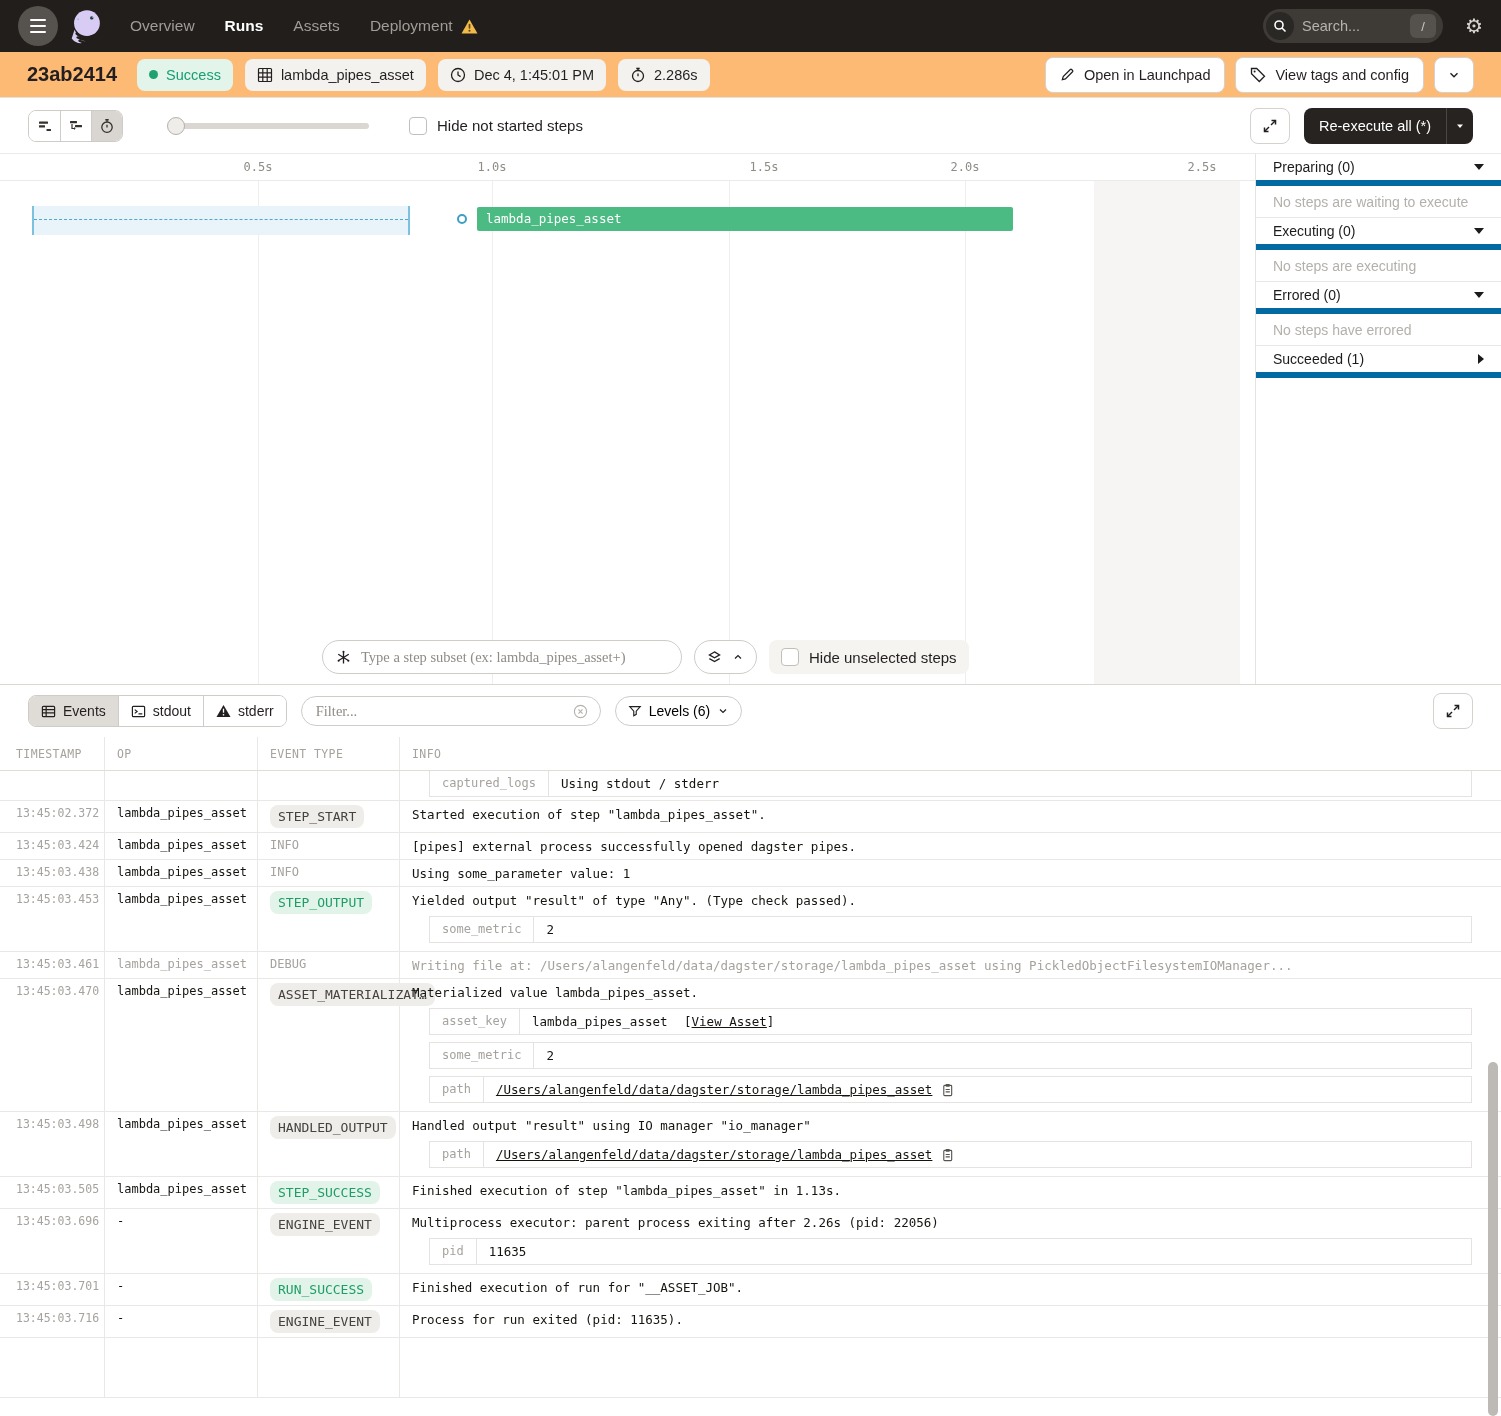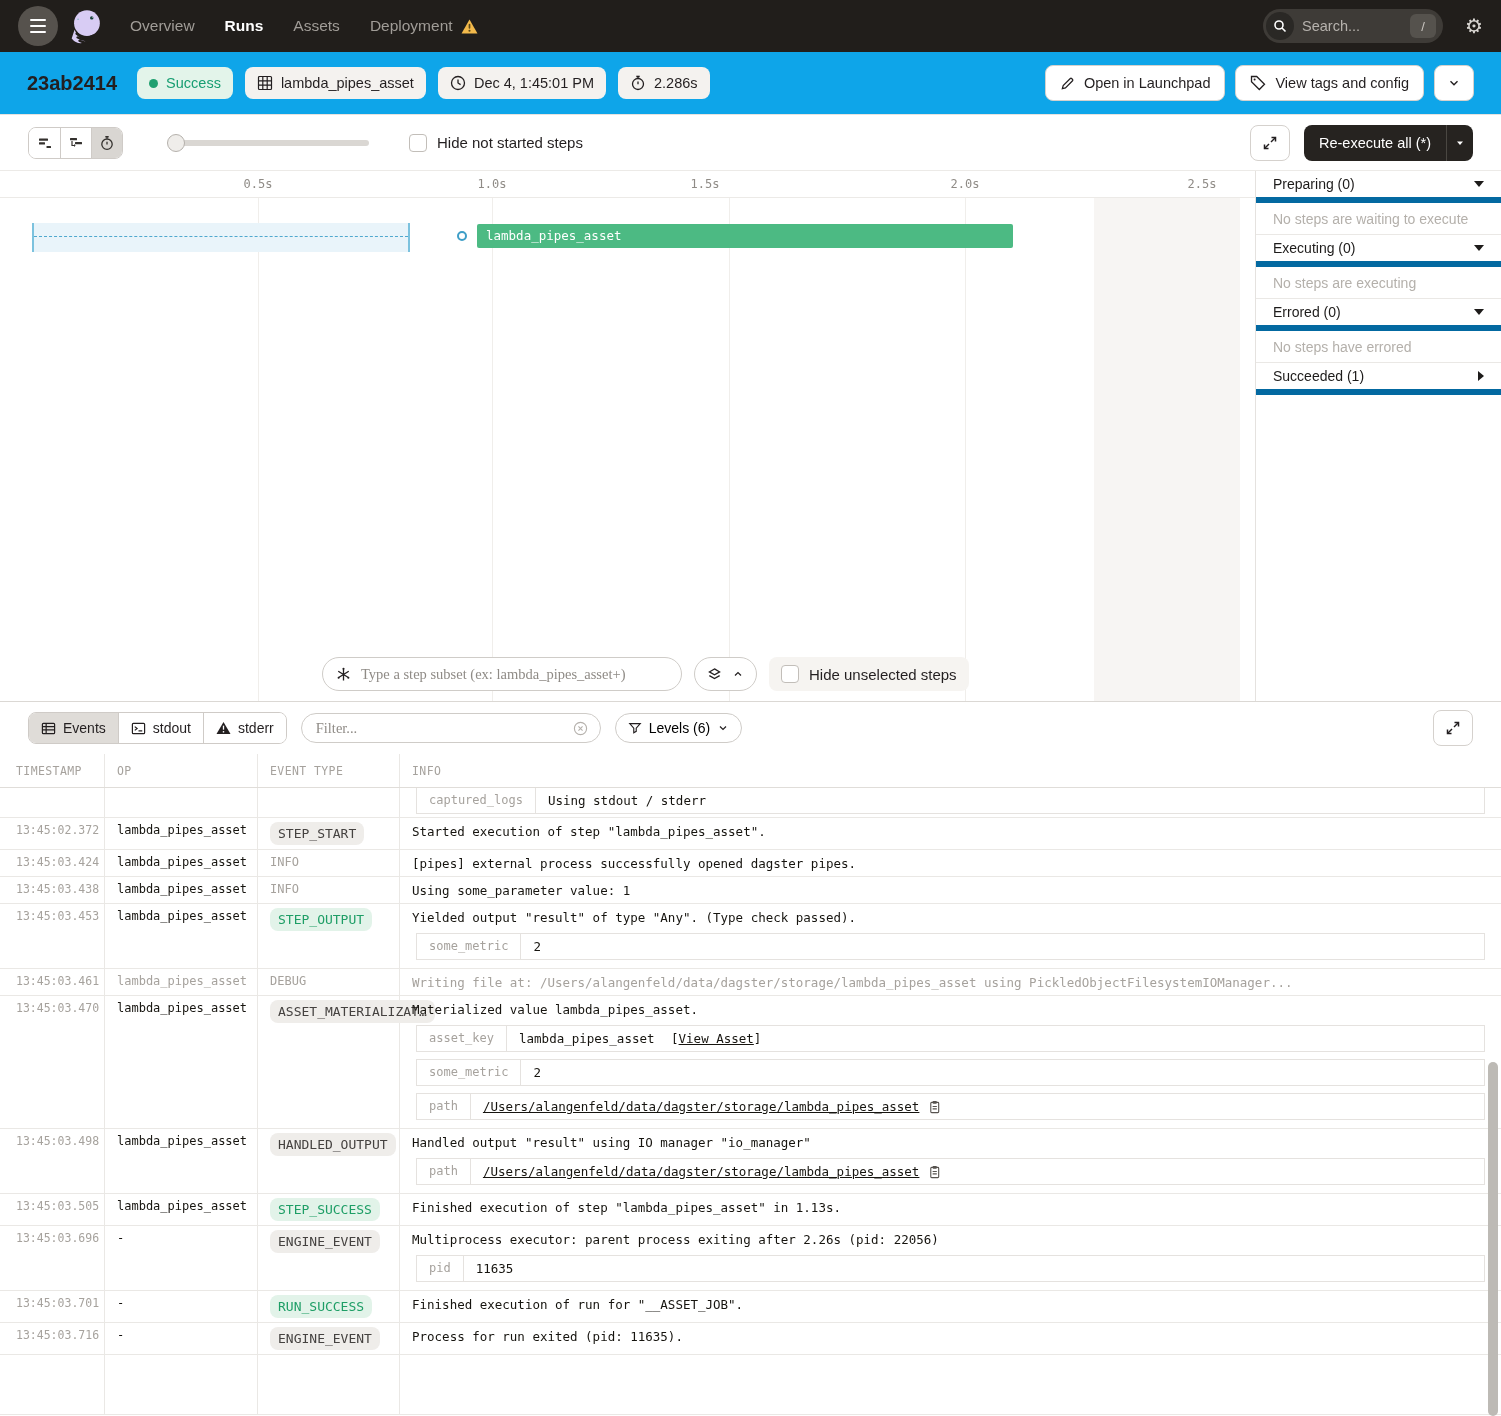--- a/index.html
+++ b/index.html
@@ -20,22 +20,22 @@
   .search { width:180px; height:34px; border-radius:17px; background:#3E3B37; display:flex;
     align-items:center; padding:3px; cursor:text; }
   .search-circle { width:28px; height:28px; border-radius:50%; background:#2A2825; display:flex;
     align-items:center; justify-content:center; flex:none; }
   .search-ph { color:#B6B2AD; font-size:14.5px; margin-left:8px; flex:1; }
   .kbd { width:26px; height:24px; border-radius:6px; background:#55524D; color:#CAC6C1;
     display:flex; align-items:center; justify-content:center; font-size:13px; margin-right:4px; }
   .gear { margin-left:22px; font-size:20px; color:#D8D5D1; cursor:pointer; line-height:1; }
 
   
-  .run-header { height:63px; border-bottom:1px solid #E5E2DF; display:flex; align-items:center;
-    padding:16px 27px; background:#0ea5e9; }
+  .run-header { height:46px; border-bottom:1px solid #E5E2DF; display:flex; align-items:center;
+    padding:16px 27px; background:#fdba74; }
   .run-id { font-size:20px; font-weight:700; }
   .pills { display:flex; align-items:center; gap:12px; margin-left:20px; }
   .pill { height:32px; border-radius:8px; background:#F4F2EF; display:flex; align-items:center;
     gap:8px; padding:0 12px; font-size:14.5px; }
   .pill.success { background:#E3F4EA; color:#179E72; }
   .dot { width:9px; height:9px; border-radius:50%; background:#21A171; }
   .hdr-actions { margin-left:auto; display:flex; align-items:flex-start; gap:10px; }
   .btn { height:36px; border:1px solid #D5D1CD; border-radius:8px; background:#fff; font-size:14.5px;
     display:flex; align-items:center; gap:9px; padding:0 14px; cursor:pointer; color:#231F20;
     font-family:"Liberation Sans", sans-serif; }
@@ -123,21 +123,21 @@
   .ev-row .c { padding:4px 12px; font-size:12px; line-height:17px; border-right:1px solid #EAE8E5; }
   .ev-row .c:last-child { border-right:none; }
   .ev-row .ts { color:#A6A29D; padding-left:16px; font-size:11.5px; }
   .ev-row .op { color:#16140F; }
   .badge { display:inline-block; font-size:13px; padding:3px 8px; border-radius:8px; white-space:nowrap; }
   .badge-gray { background:#EFEDEA; color:#454240; }
   .badge-green { background:#E2F3E9; color:#1E9E66; }
   .plain-type { color:#A6A29D; font-size:12px; }
   .msg { font-size:12.5px; color:#16140F; padding-top:1px; }
   .ev-row.muted .op, .ev-row.muted .msg { color:#A6A29D; }
-  .meta-box { display:flex; border:1px solid #E5E2DF; margin:7px 4px 4px; min-height:26px; align-items:stretch; background:#fff; }
+  .meta-box { display:flex; border:1px solid #E5E2DF; margin:7px 17px 4px; min-height:26px; align-items:stretch; background:#fff; }
   .meta-key { color:#A6A29D; padding:4px 12px; border-right:1px solid #E5E2DF; font-size:12px;
     display:flex; align-items:center; white-space:nowrap; }
   .meta-val { padding:4px 12px; font-size:12.5px; display:flex; align-items:center; gap:9px; color:#16140F; }
   .meta-link { text-decoration:underline; cursor:pointer; }
   .copy-btn { display:inline-flex; cursor:pointer; }
   .ev-row.partial { height:30px; overflow:hidden; }
   .ev-row.partial .meta-box { margin-top:-5px; }
   .ev-row.emptyrow { height:60px; }
   .scroll-thumb { position:fixed; right:3px; top:1062px; width:10px; height:354px;
     background:#BDBAB5; border-radius:5px; }
@@ -293,21 +293,21 @@
         </svg>
     </span>
   </div>
 </div>
 
 <div class="gantt">
   <div class="chart">
     <div class="axis" id="axis">
         <span style="left: 258px;">0.5s</span>
         <span style="left: 492px;">1.0s</span>
-        <span style="left: 705px;">1.5s</span>
+        <span style="left: 764px;">1.5s</span>
         <span style="left: 965px;">2.0s</span>
         <span style="left: 1202px;">2.5s</span>
       </div>
     <div class="canvas" id="canvas">
         <div class="gridline" style="left: 1202px;"></div>
         <div class="gridline" style="left: 965px;"></div>
         <div class="gridline" style="left: 729px;"></div>
         <div class="gridline" style="left: 492px;"></div>
         <div class="gridline" style="left: 258px;"></div>
       <div class="offrun"></div>

